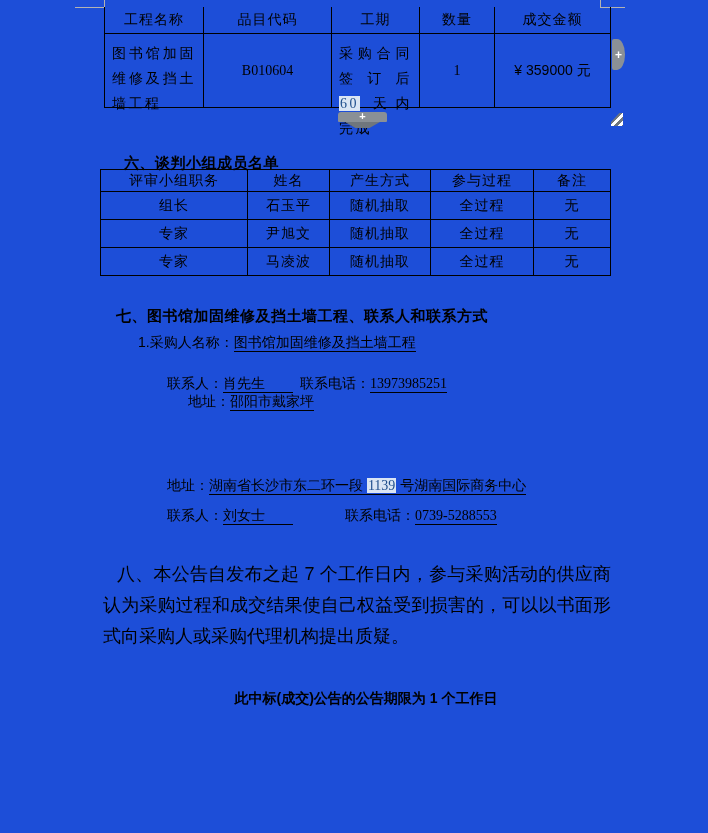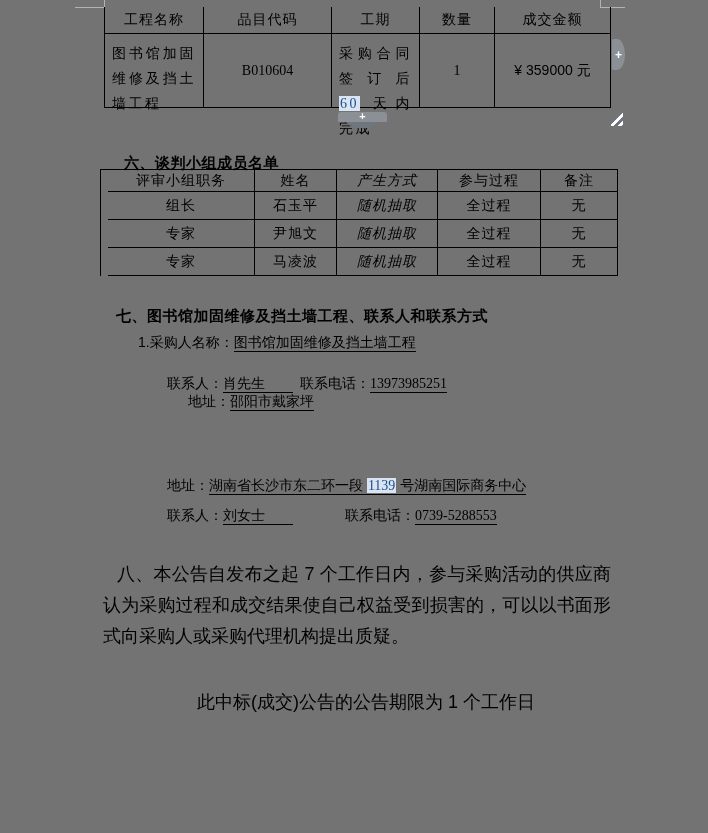--- a/index.html
+++ b/index.html
@@ -1,17 +1,17 @@
 <!DOCTYPE html>
 <html><head>
 <meta charset="utf-8">
 <style>
   html,body { margin:0; padding:0; background:#fff; }
   #page {
-    position:relative; width:708px; height:833px; background:#737373;
+    position:relative; width:708px; height:833px; background:#1d4ed8;
     font-family:"Liberation Sans","DejaVu Sans",sans-serif;
     color:#000; overflow:hidden;
   }
   .abs { position:absolute; }
 
   
   .mark { position:absolute; background:#b3b3b3; }
 
   
   #t1 { position:absolute; left:104px; top:7px; width:506px;
@@ -46,34 +46,34 @@
     clip-path:polygon(100% 0,100% 100%,0 100%,0 70%,70% 0); }
 
   
   .h-bold { position:absolute; font-weight:bold; font-size:15px; letter-spacing:0.5px; }
   .line { position:absolute; font-size:14px; white-space:nowrap; }
   .u { border-bottom:1px solid #000; padding-bottom:1px; }
   .pad28 { padding-right:28px; }
 
   
   #t2 { position:absolute; left:100px; top:169px; width:510px;
-        border-top:1px solid #000; border-left:1px solid #000;padding-left:7px; }
+        border-top:1px solid #000; border-left:1px solid #000; }
   .t2row { display:flex; }
   .t2row.hdr2 { height:22px; }
   .t2row.dat2 { height:28px; }
   .t2c { box-sizing:border-box; border-right:1px solid #000; border-bottom:1px solid #000;
          font-size:14px; display:flex; align-items:center; justify-content:center;
          letter-spacing:1px; }
-  .v1 { width:147px; } .v2 { width:82px; } .v3 { width:101px;font-style:italic; }
+  .v1 { width:147px; } .v2 { width:82px; } .v3 { width:101px; }
   .v4 { width:103px; } .v5 { width:77px; }
 
   #para8 { position:absolute; left:103px; top:559px; width:508px; font-size:18px;
            line-height:31px; text-align:justify; text-indent:14px; }
   #footer-line { position:absolute; left:88px; top:690px; width:556px;
-                 text-align:center; font-weight:normal; font-size:18px; }
+                 text-align:center; font-weight:bold; font-size:14px; }
 </style>
 </head>
 <body>
 
 <div id="page">
 
   <div class="mark" style="left:75px;top:7px;width:30px;height:1px;"></div>
   <div class="mark" style="left:104px;top:0;width:1px;height:8px;"></div>
   <div class="mark" style="left:600px;top:7px;width:25px;height:1px;"></div>
   <div class="mark" style="left:600px;top:0;width:1px;height:8px;"></div>

